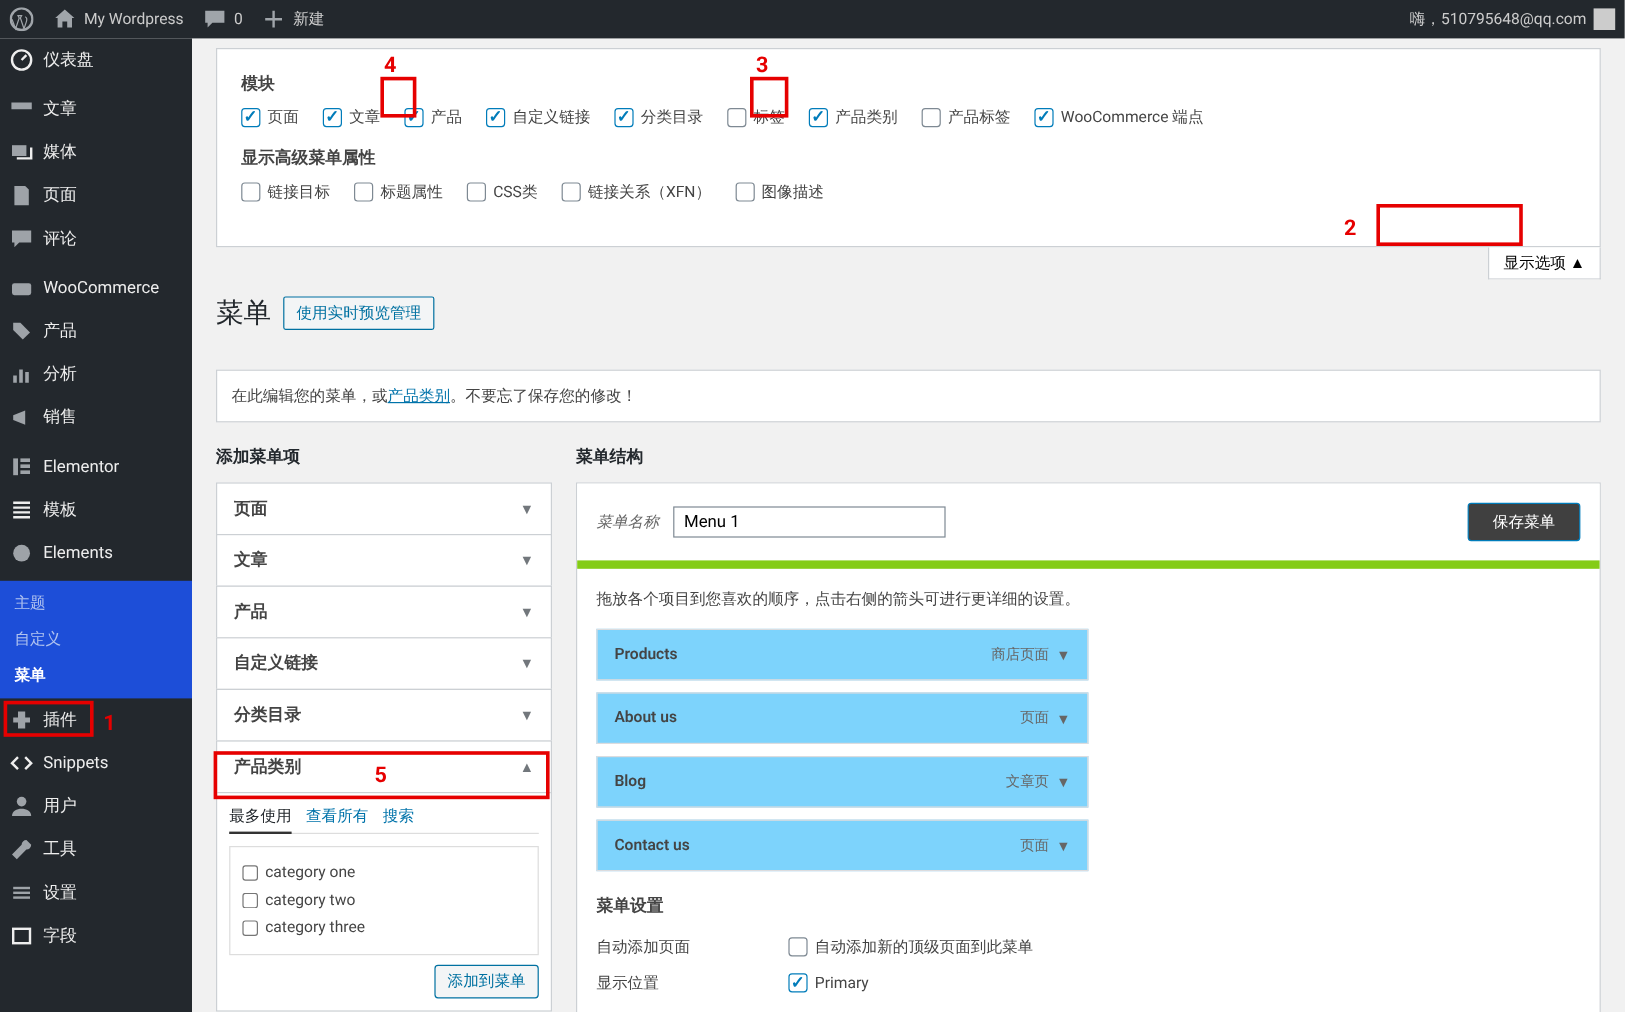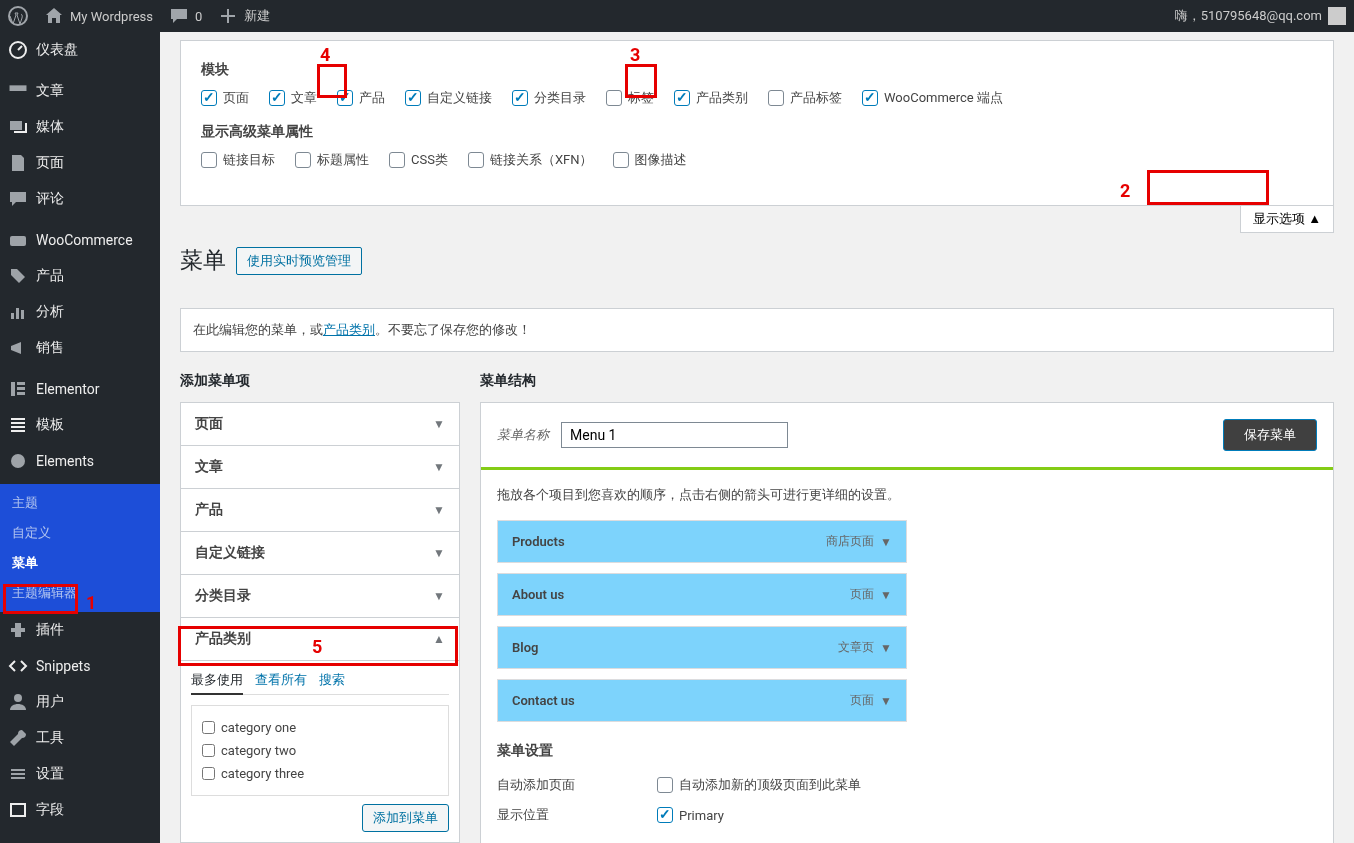--- a/index.html
+++ b/index.html
@@ -45,21 +45,21 @@
 .accordion-header { padding: 12px 14px; display: flex; justify-content: space-between; align-items: center; cursor: pointer; font-size: 14px; font-weight: 600; }
 .accordion-header .caret { color: #72777c; font-size: 12px; }
 .accordion-body { border-top: 1px solid #ccd0d4; padding: 10px; }
 .inner-tabs { display: flex; gap: 12px; border-bottom: 1px solid #ddd; margin-bottom: 10px; padding-bottom: 4px; }
 .inner-tab { color: #0073aa; cursor: pointer; font-size: 13px; }
 .inner-tab.active { color: #23282d; border-bottom: 2px solid #333; padding-bottom: 4px; margin-bottom: -5px; }
 .cat-list { border: 1px solid #ddd; padding: 10px; }
 .cat-item { display: flex; align-items: center; gap: 6px; padding: 4px 0; font-size: 13px; }
 .btn-secondary { border: 1px solid #0071a1; color: #0071a1; padding: 4px 10px; border-radius: 3px; background: #f3f5f6; cursor: pointer; font-size: 13px; float: right; margin-top: 8px; }
 .menu-frame { border: 1px solid #ccd0d4; background: #fff; }
-.menu-name-row { padding: 16px; display: flex; align-items: center; gap: 12px; border-bottom: 3px solid #84cc16; background: #fff; }
+.menu-name-row { padding: 16px; display: flex; align-items: center; gap: 12px; border-bottom: 7px solid #84cc16; background: #fff; }
 .menu-name-row label { font-style: italic; color: #666; }
 .menu-name-row input { border: 1px solid #7e8993; padding: 4px 8px; width: 227px; font-size: 14px; }
 .btn-primary { background: #404040; color: #fff; border: 1px solid #007cba; padding: 6px 20px; border-radius: 3px; cursor: pointer; margin-left: auto; font-size: 13px; }
 .menu-body { padding: 16px; }
 .menu-hint { font-size: 13px; color: #444; margin-bottom: 16px; }
 .menu-items-list { max-width: 410px; }
 .menu-item-handle { border: 1px solid #dcdcde; background: #7dd3fc; padding: 12px 14px; display: flex; justify-content: space-between; align-items: center; margin-bottom: 10px; cursor: move; }
 .menu-item-title { font-weight: 600; font-size: 13px; }
 .menu-item-type { color: #666; font-size: 12px; display: flex; align-items: center; gap: 6px; }
 .menu-settings-title { font-size: 14px; font-weight: 600; margin: 20px 0 10px 0; }
@@ -186,21 +186,20 @@
         <svg viewBox="0 0 20 20">
           <circle cx="10" cy="10" r="7"></circle>
         </svg>
         <span>Elements</span>
       </div>
     <div class="menu-sep"></div>
     <div class="submenu">
       <div class="submenu-item">主题</div>
       <div class="submenu-item">自定义</div>
       <div class="submenu-item current" style="position:relative">菜单</div>
-      <div class="submenu-item">主题编辑器</div>
     </div>
     <div class="menu-item">
         <svg viewBox="0 0 20 20">
           <path d="M7 3v5H3v4h4v5h6v-5h4V8h-4V3z"></path>
         </svg>
         <span>插件</span>
       </div>
     <div class="menu-item">
         <svg viewBox="0 0 20 20">
           <path d="M7 5l-5 5 5 5m6-10l5 5-5 5" fill="none" stroke="currentColor" stroke-width="2"></path>

